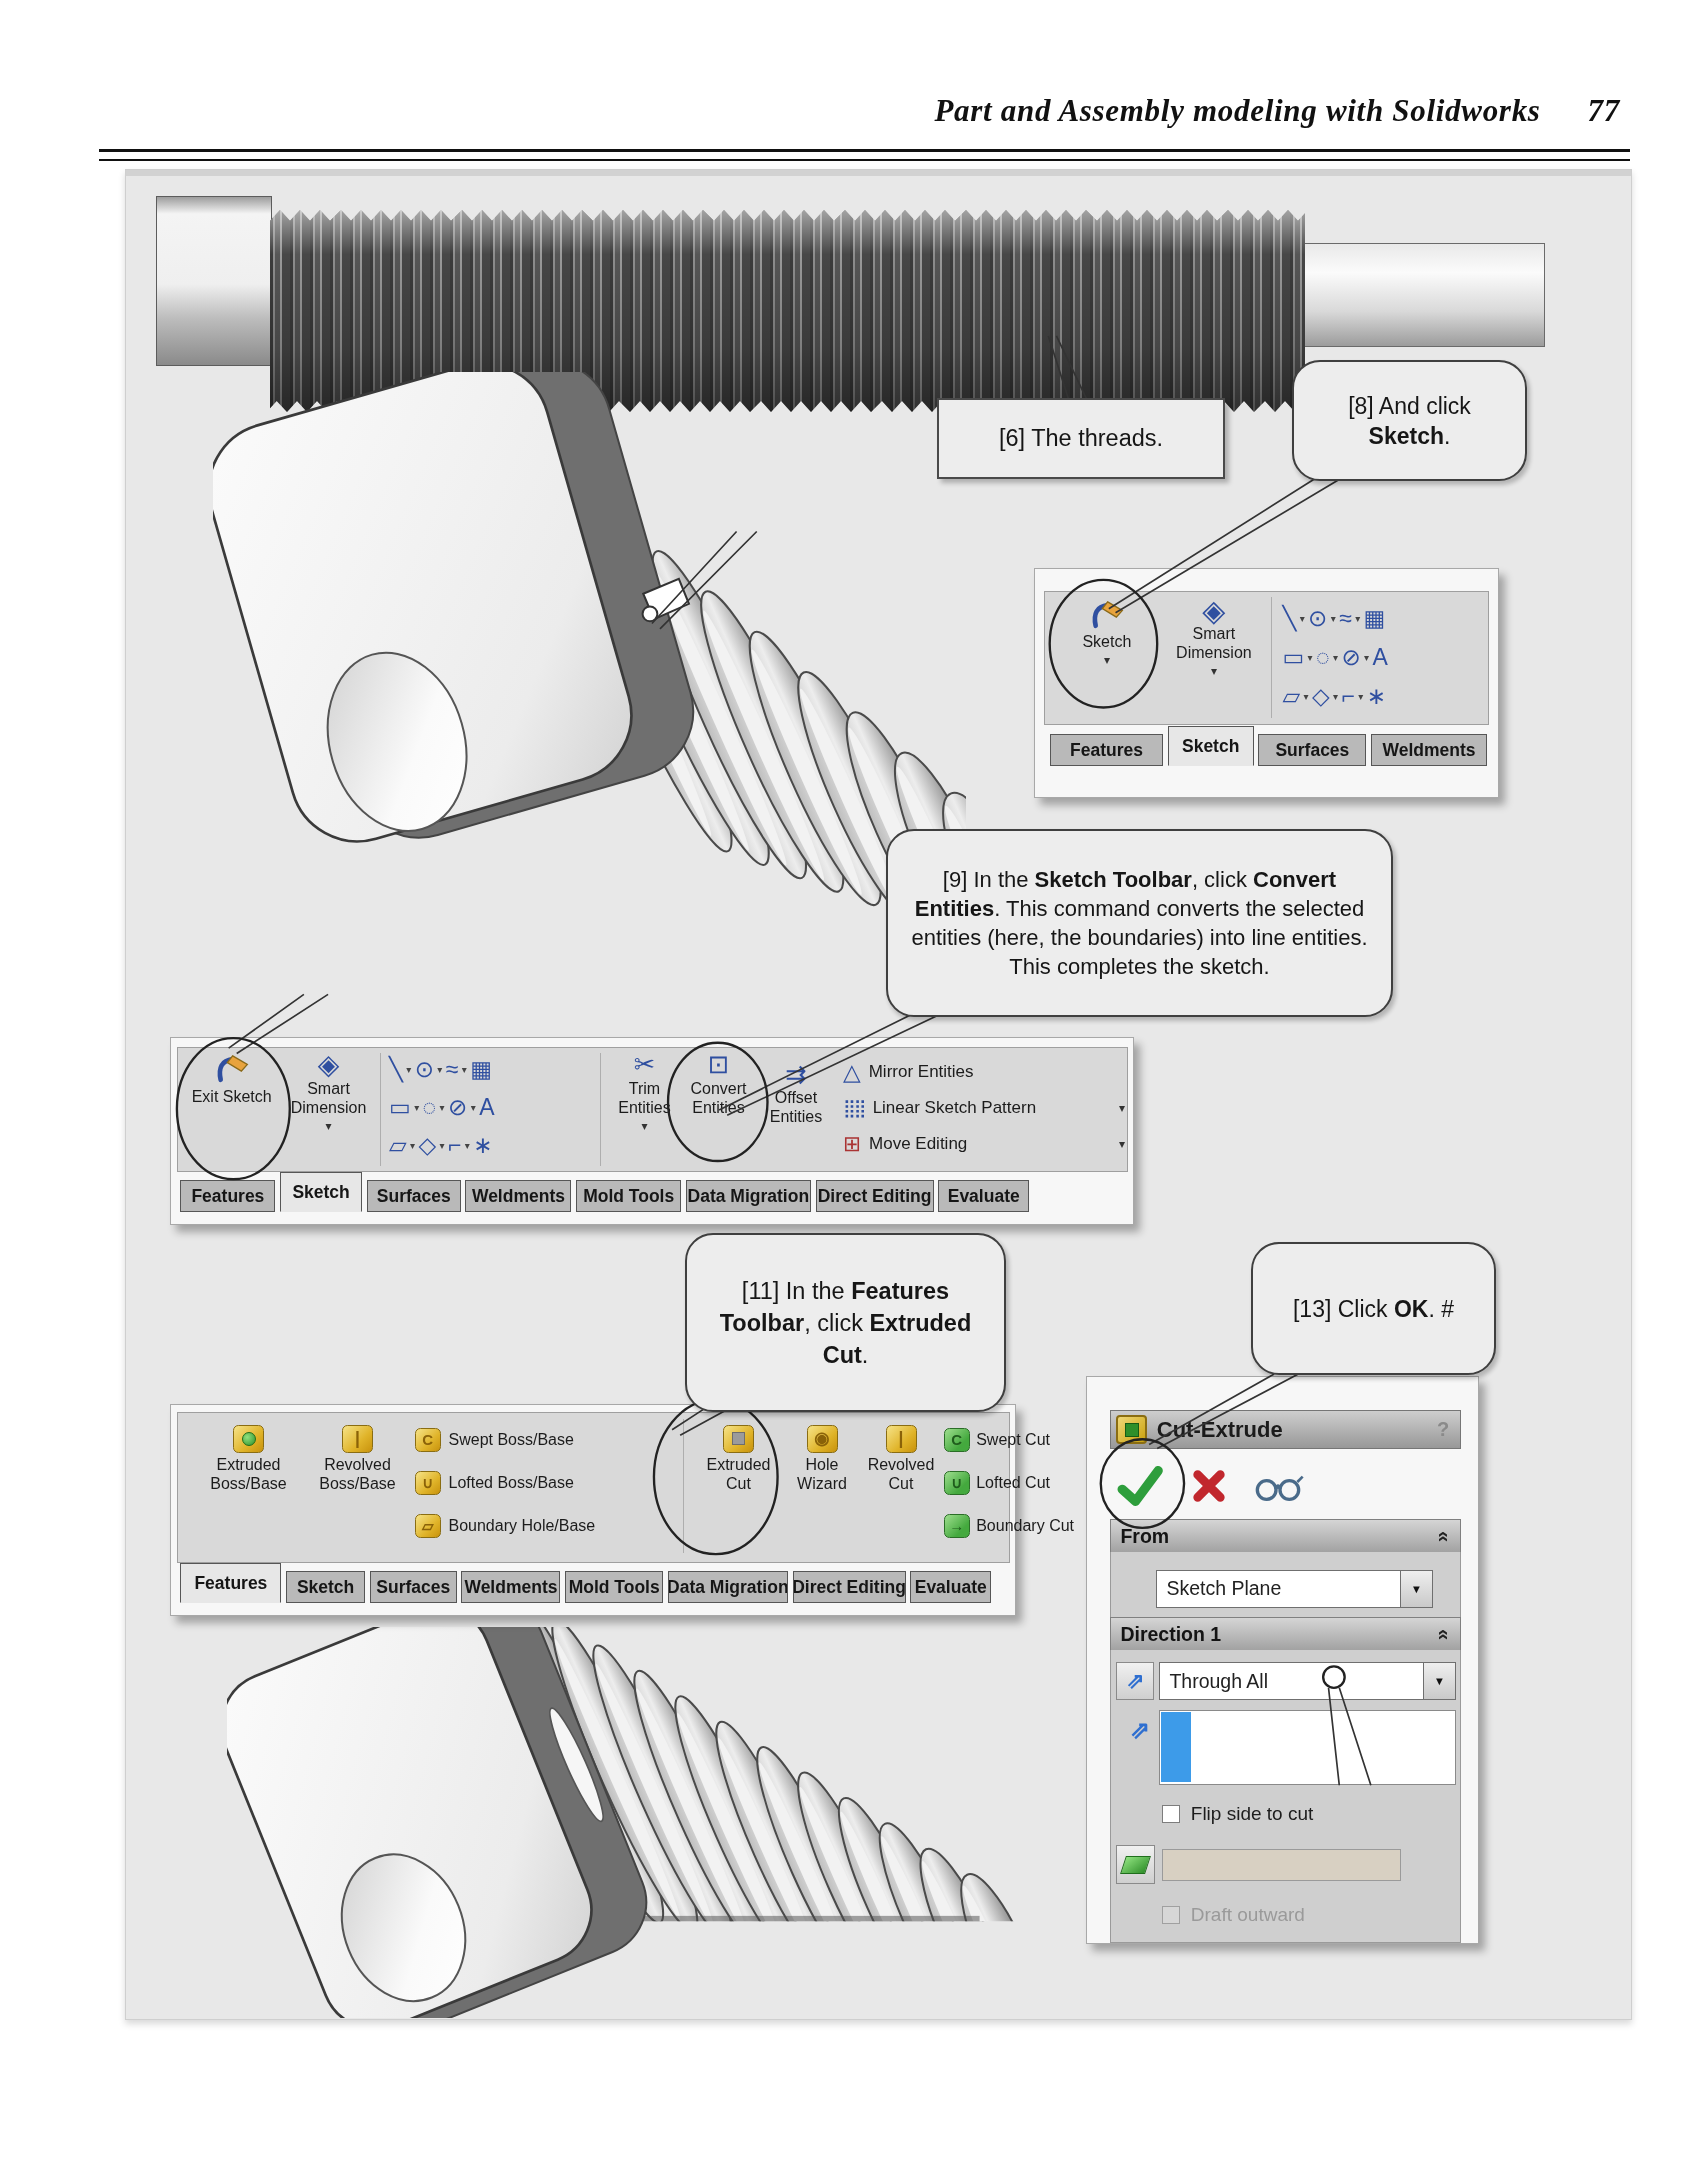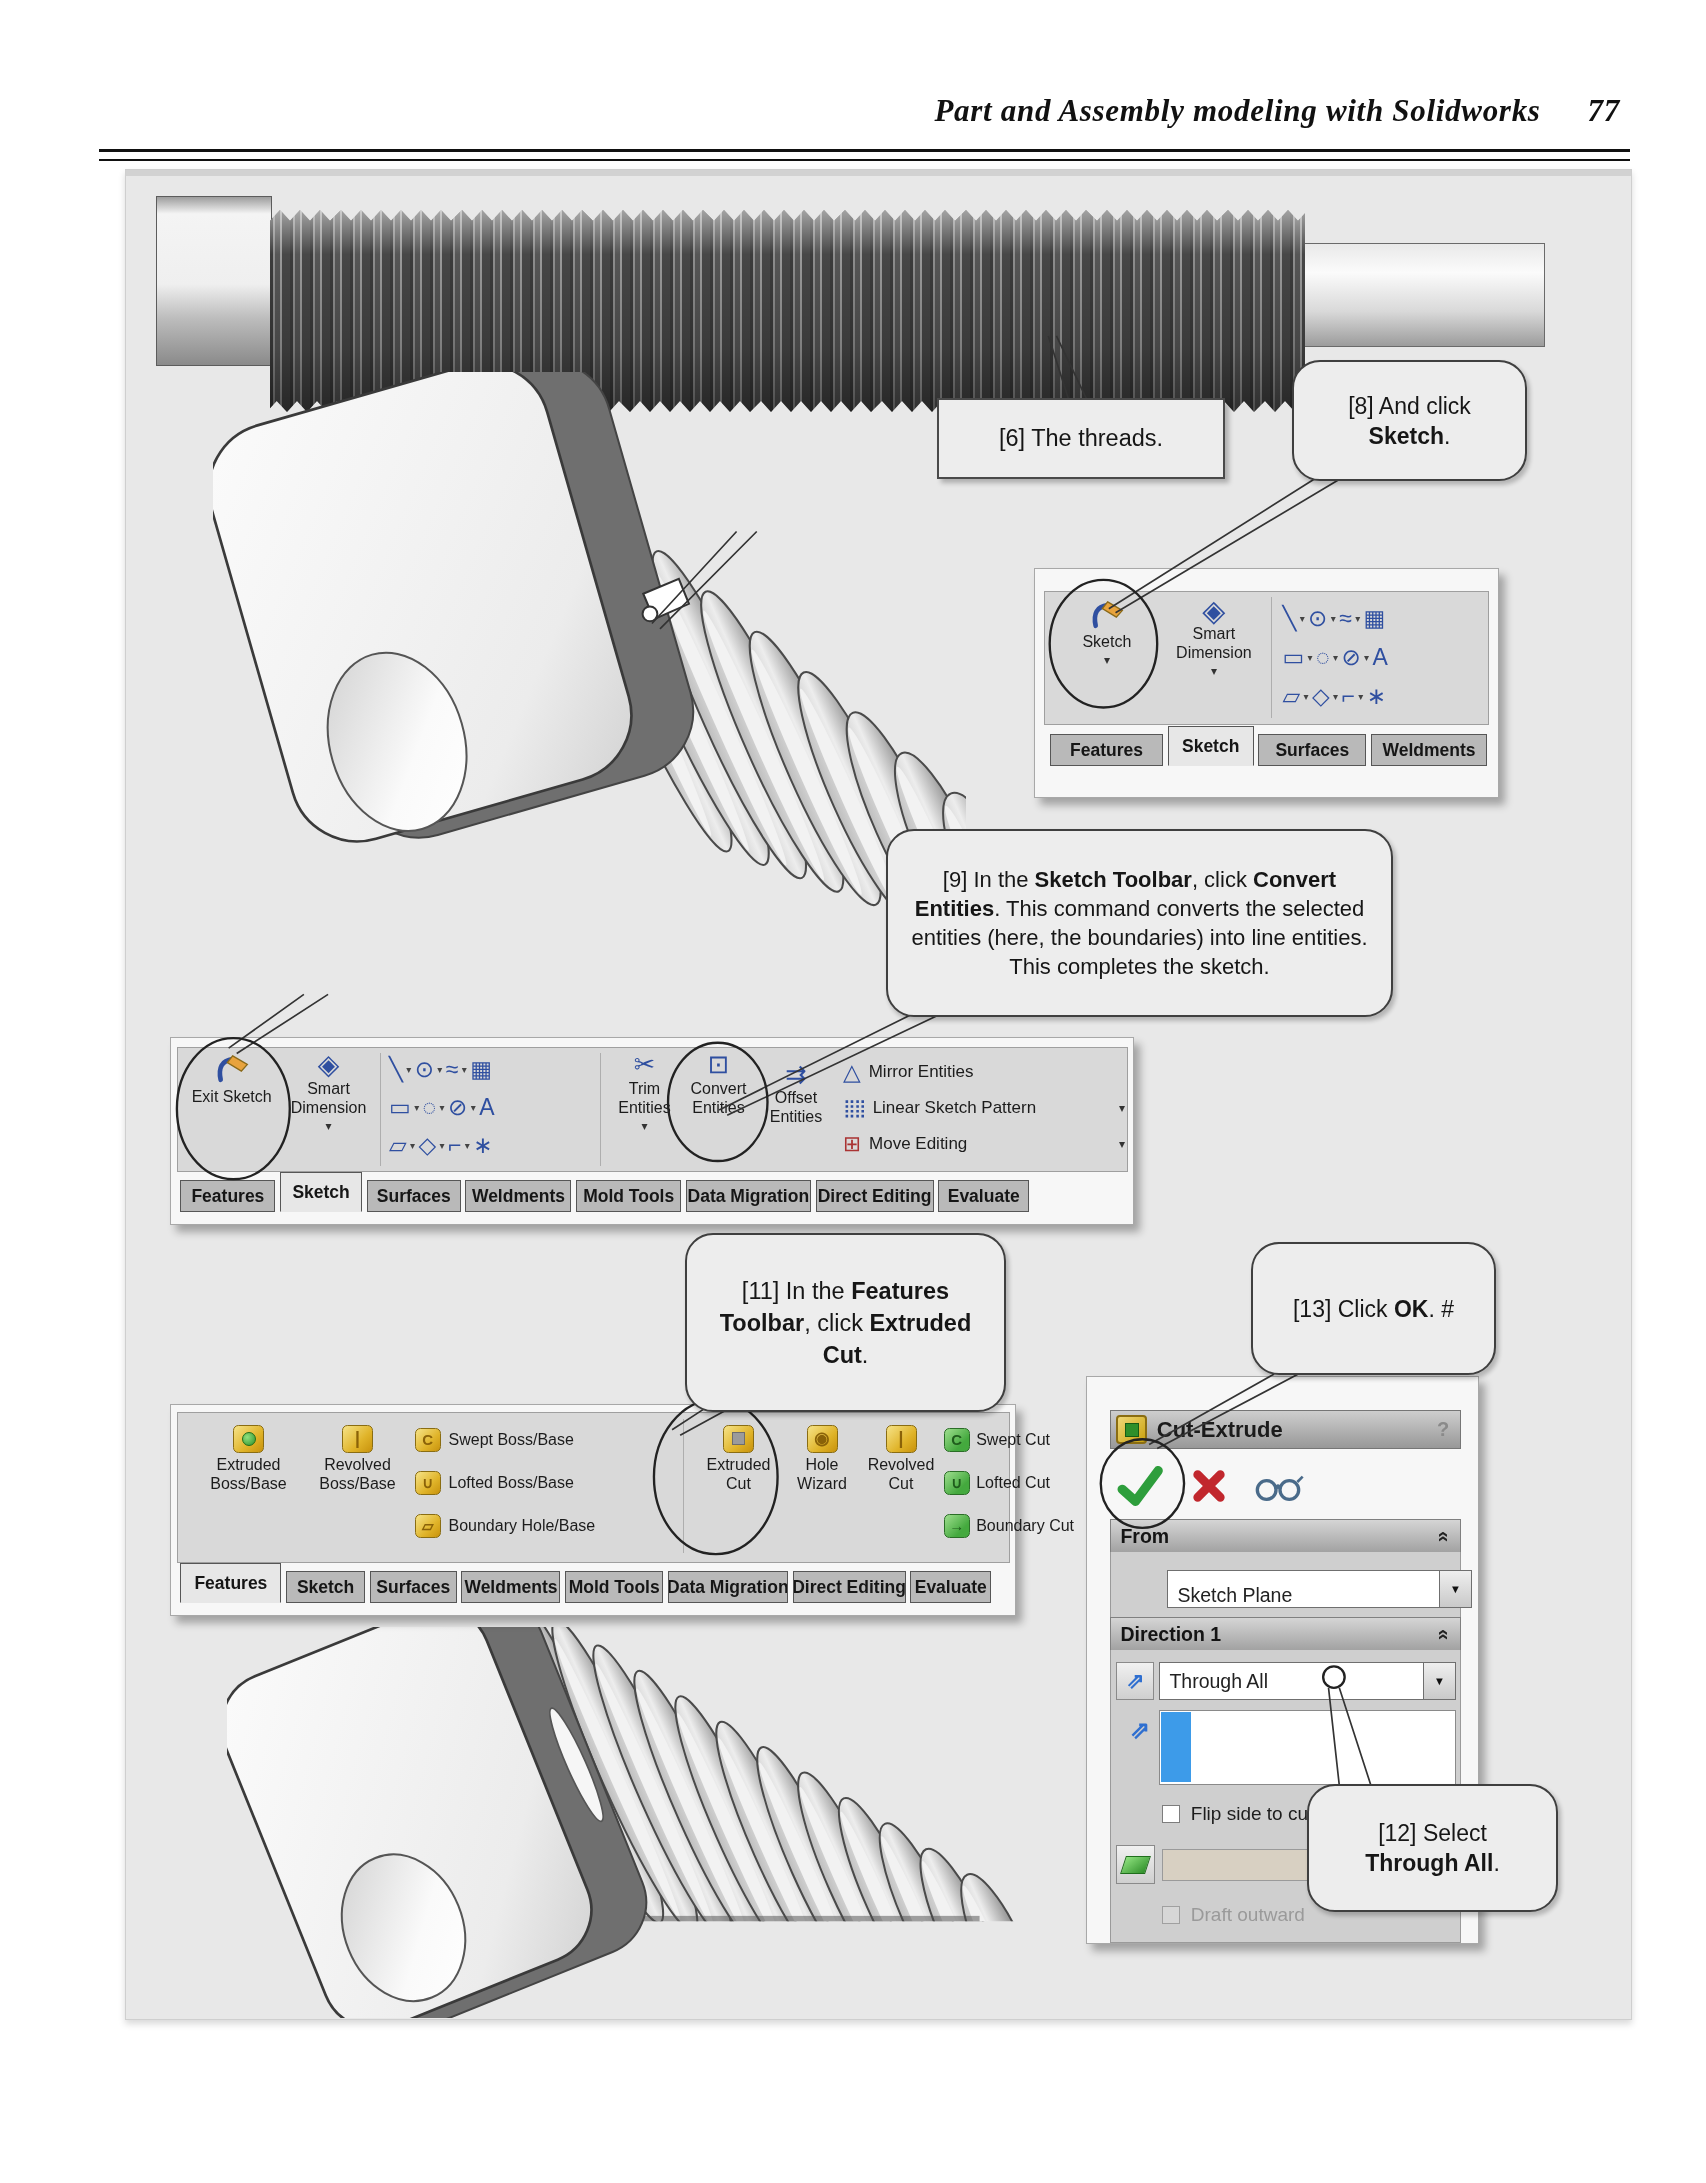--- a/index.html
+++ b/index.html
@@ -401,21 +401,21 @@
         <path d="M36,32 Q39,24 42,32" fill="none" stroke="#4a6b8a" stroke-width="5"></path>
         <path d="M68,22 L76,14" stroke="#4a6b8a" stroke-width="4"></path>
       </svg>
     </div>
 
     <div class="grp-head abs" style="left:23px;top:142px;width:351px;height:34px;">
       <span>From</span>
       <span class="chev">«</span>
     </div>
     <div class="grp-body abs" style="left:23px;top:175px;width:351px;height:75px;">
-      <div class="combo abs" style="left:56px;top:17.5px;width:305px;height:38px;align-items:flex-end;">
+      <div class="combo abs" style="left:45px;top:17.5px;width:277px;height:38px;">
         <span class="val">Sketch Plane</span>
         <span class="dbtn">▼</span>
       </div>
     </div>
 
     <div class="grp-head abs" style="left:23px;top:240px;width:351px;height:34px;">
       <span>Direction 1</span>
       <span class="chev">«</span>
     </div>
     <div class="grp-body abs" style="left:23px;top:273px;width:351px;height:293px;">
@@ -490,20 +490,15 @@
       <span>[11] In the </span><b>Features Toolbar</b><span>, click </span><b>Extruded Cut</b><span>.</span>
     </span>
   </div>
 
   <div class="callout abs" style="left:1251px;top:1242px;width:245px;height:133px;">
     <span>
       <span>[13] Click </span><b>OK</b><span>. #</span>
     </span>
   </div>
 
-  <div class="callout abs" style="left:1307px;top:1784px;width:251px;height:128px;">
-    <span>
-      <span>[12] Select </span><br><b>Through All</b><span>.</span>
-    </span>
-  </div>
 
 </div>
 
 
 </body></html>

